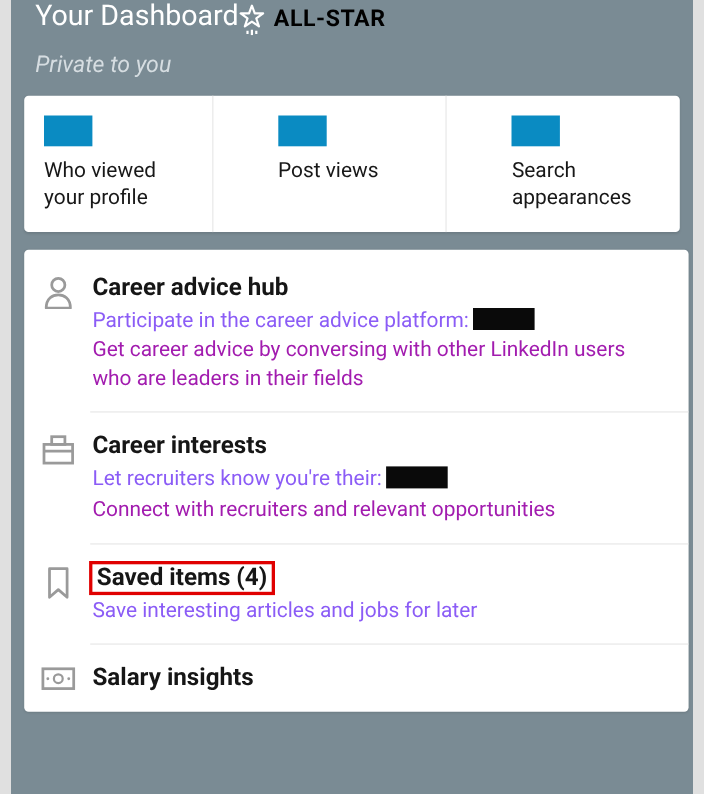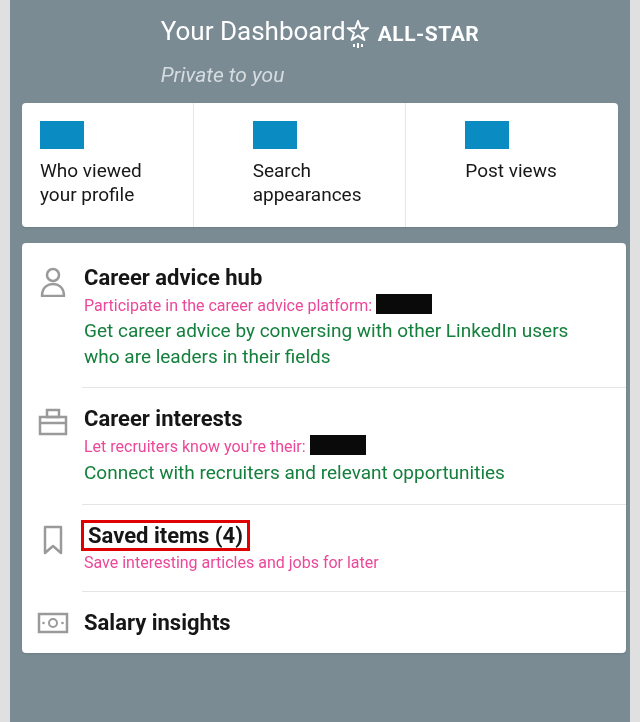--- a/index.html
+++ b/index.html
@@ -17,23 +17,23 @@
     padding: 0 10px;
   }
   .panel {
     background: #7a8b94;
     width: 100%;
     height: 100%;
     position: relative;
   }
   .header {
     display: flex;
-    justify-content: center;
+    justify-content: flex-start;
     align-items: flex-start;
-    padding: 16px 22px 16px 22px;
+    padding: 0 22px 16px 22px;
     color: #ffffff;
   }
   .header-left .title {
     font-size: 26px;
     font-weight: 400;
     color: #fff;
   }
   .header-left .subtitle {
     font-size: 21px;
     font-style: italic;
@@ -43,21 +43,21 @@
   .badge {
     display: flex;
     align-items: center;
     gap: 8px;
     margin-top: 4px;
   }
   .badge-label {
     font-size: 21px;
     font-weight: 700;
     letter-spacing: 0.5px;
-    color: #ffffff;
+    color: #000000;
   }
   .stats-card {
     background: #ffffff;
     margin: 0 12px;
     border-radius: 4px;
     display: flex;
     box-shadow: 0 1px 2px rgba(0,0,0,0.1);
     gap: 41px;
   }
   .stat {
@@ -107,36 +107,36 @@
     font-weight: 700;
     color: #161616;
     display: inline-block;
   }
   .row-title.highlight {
     outline: 3px solid #e00000;
     outline-offset: 0px;
     padding: 0 4px;
   }
   .row-sub {
-    font-size: 16px;
-    color: #ec4899;
+    font-size: 19px;
+    color: #8b5cf6;
     line-height: 1.35;
     margin-top: 4px;
   }
   .row-sub .inline-black {
     display: inline-block;
     width: 56px;
     height: 20px;
     background: #0a0a0a;
     vertical-align: -3px;
     margin-left: 4px;
   }
   .row-desc {
     font-size: 19px;
-    color: #15803d;
+    color: #a21caf;
     line-height: 1.35;
     margin-top: 2px;
   }
   svg { display: block; }
 </style>
 </head>
 <body>
 
 <div class="outer">
   <div class="panel">
@@ -159,25 +159,25 @@
       </div>
     </div>
 
     <div class="stats-card">
       <div class="stat">
         <div class="stat-block"></div>
         <div class="stat-label">Who viewed your profile</div>
       </div>
       <div class="stat">
         <div class="stat-block"></div>
-        <div class="stat-label">Search appearances</div>
+        <div class="stat-label">Post views</div>
       </div>
       <div class="stat">
         <div class="stat-block"></div>
-        <div class="stat-label">Post views</div>
+        <div class="stat-label">Search appearances</div>
       </div>
     </div>
 
     <div class="content-card">
 
       <div class="row">
         <div class="row-icon">
           <svg width="28" height="30" viewBox="0 0 28 30">
             <circle cx="14" cy="8" r="6" fill="none" stroke="#9a9a9a" stroke-width="2.5"></circle>
             <path d="M3 29 C3 20 9 17 14 17 C19 17 25 20 25 29 Z" fill="none" stroke="#9a9a9a" stroke-width="2.5" stroke-linejoin="round"></path>

